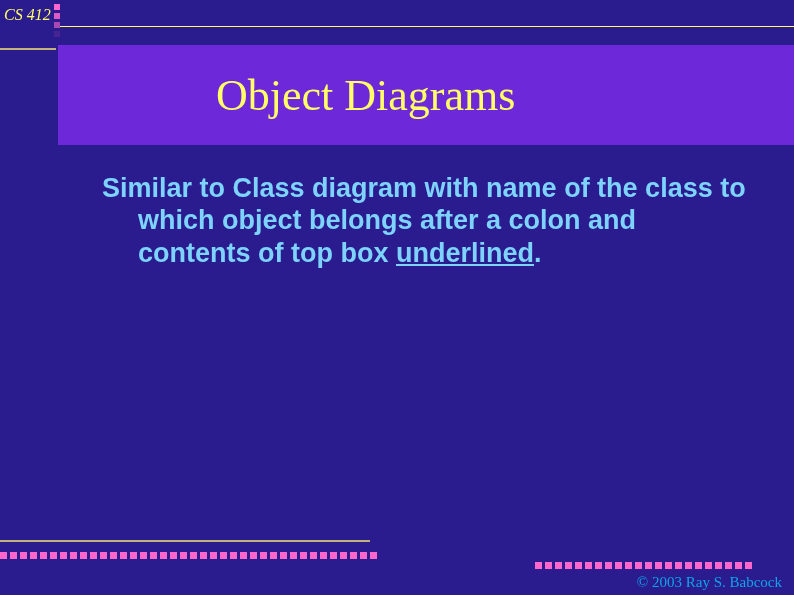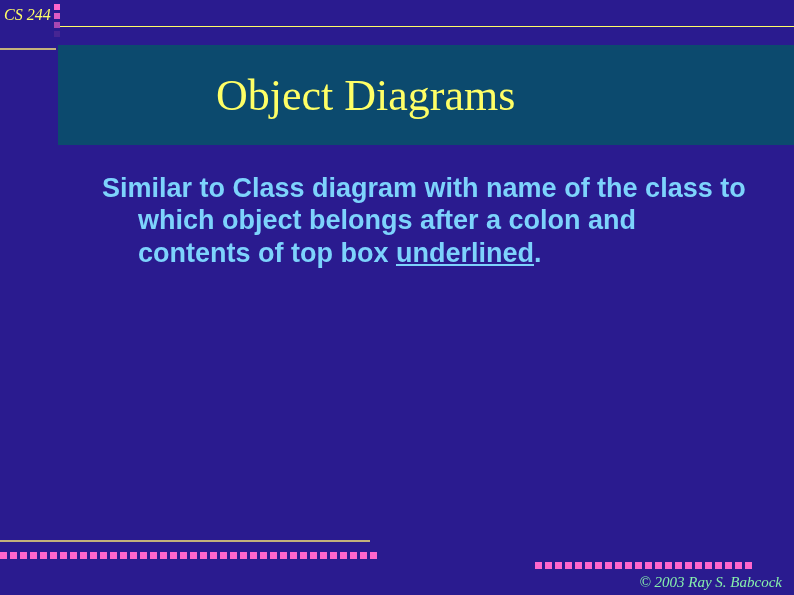--- a/index.html
+++ b/index.html
@@ -55,21 +55,21 @@
     background: #d4c27a;
     opacity: 0.9;
   }
   
   .title-bar {
     position: absolute;
     top: 45px;
     left: 58px;
     right: 0;
     height: 100px;
-    background: #0c4a6e;
+    background: #6d28d9;
     border-top: 1px solid rgba(255,255,102,0.0);
     display: flex;
     align-items: center;
   }
   .title-text {
     color: #ffff66;
     font-family: 'Times New Roman', serif;
     font-size: 44px;
     margin-left: 158px;
   }
@@ -121,30 +121,29 @@
   .deco-row2 .sq {
     width: 7px;
     height: 7px;
     background: #ff66cc;
   }
   
   .copyright {
     position: absolute;
     bottom: 4px;
     right: 12px;
-    color: #86efac;
-    font-style: italic;
+    color: #0ea5e9;
     font-family: 'Times New Roman', serif;
     font-size: 15px;
   }
 </style>
 </head>
 <body>
 
-<div class="course-label">CS 244</div>
+<div class="course-label">CS 412</div>
 
 <div class="deco-top">
   <div class="sq"></div>
   <div class="sq dim1"></div>
   <div class="sq dim2"></div>
   <div class="sq dim3"></div>
 </div>
 
 <div class="top-rule"></div>
 <div class="tan-rule"></div>

